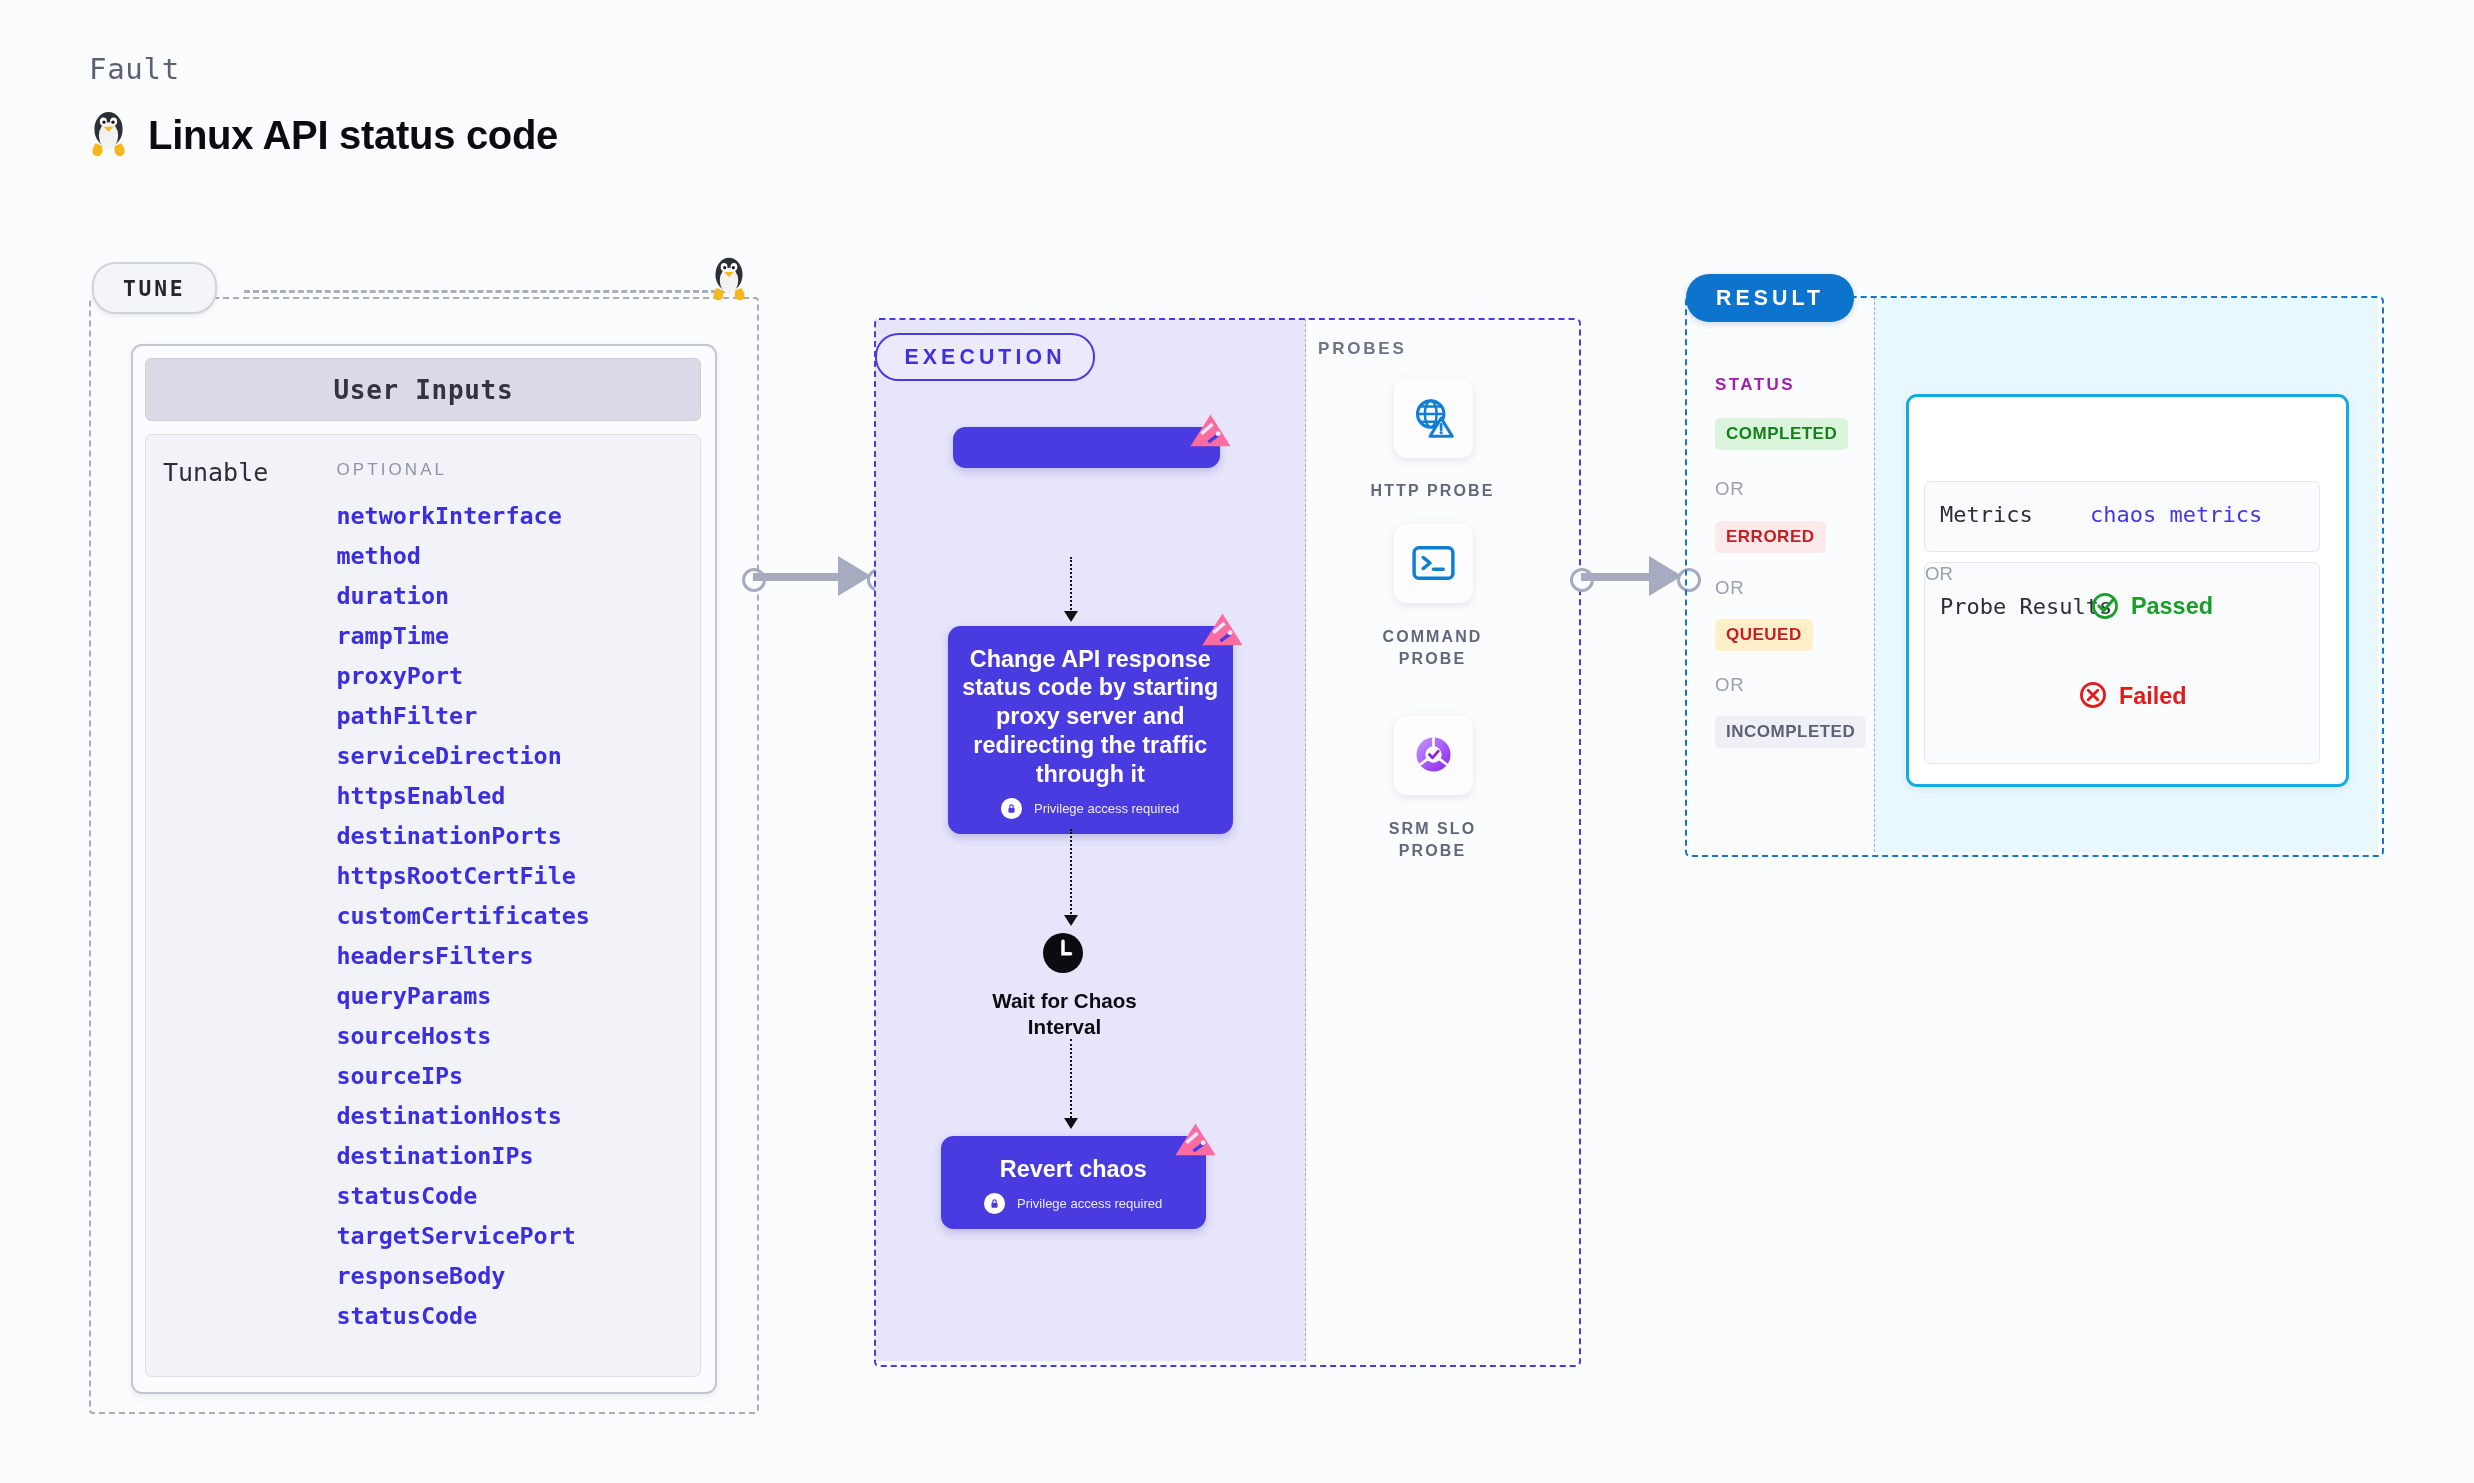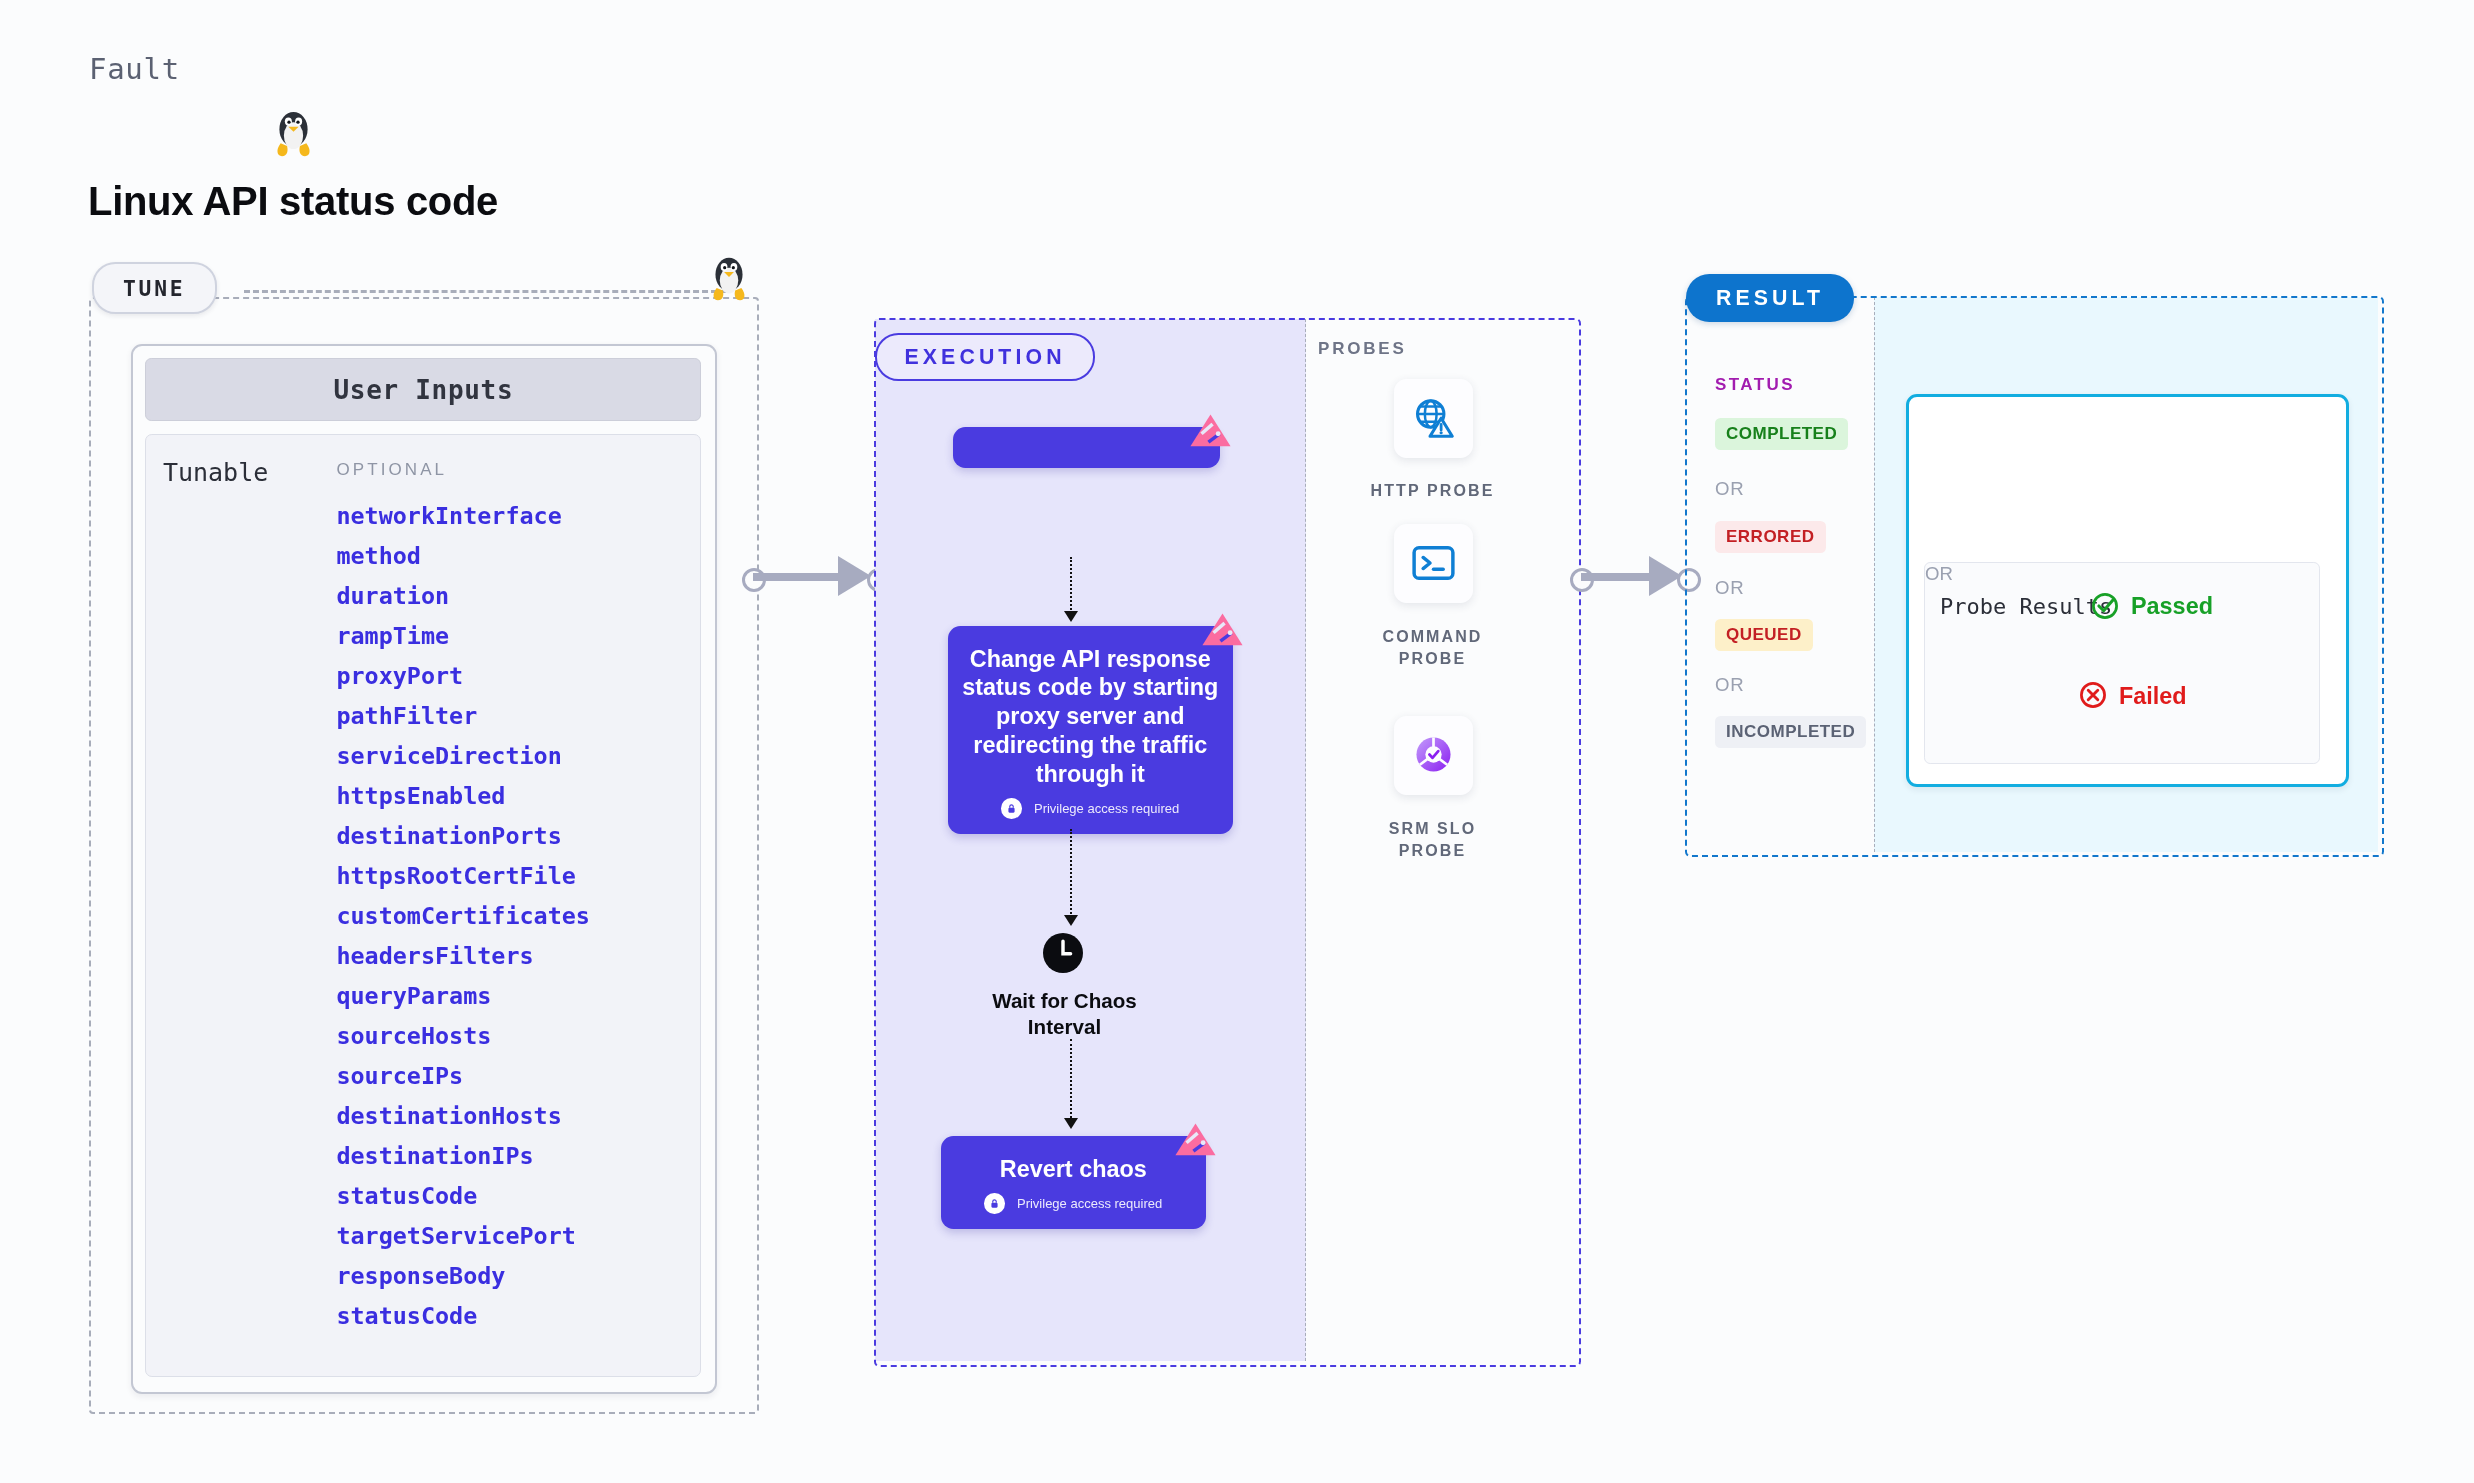--- a/index.html
+++ b/index.html
@@ -9,21 +9,21 @@
     -webkit-font-smoothing:antialiased;
   }
   .mono{font-family:"DejaVu Sans Mono","Liberation Mono",monospace;}
 
   
   #fault-label{
     position:absolute;left:89px;top:52px;
     font-family:"DejaVu Sans Mono","Liberation Mono",monospace;
     font-size:29px;color:#5b6172;letter-spacing:0.7px;
   }
-  #title-row{position:absolute;left:88px;top:110px;display:flex;align-items:center;gap:19px;flex-direction:column;}
+  #title-row{position:absolute;left:88px;top:110px;display:flex;align-items:center;gap:19px;}
   #title-text{font-size:40px;font-weight:bold;color:#0b0c10;letter-spacing:-0.3px;}
 
   
   .tux{display:block;}
 
   
   #tune-dashed{
     position:absolute;left:89px;top:297px;width:666px;height:1113px;
     border:2.1px dashed #a8adba;border-radius:4.1px;background:#fbfcfd;
   }
@@ -444,20 +444,24 @@
 <div id="status-label">STATUS</div>
 <div id="chip-completed" class="status-chip" style="background: rgb(219, 245, 220); color: rgb(23, 128, 27);">COMPLETED</div>
 <div id="or-1" class="or-txt">OR</div>
 <div id="chip-errored" class="status-chip" style="background: rgb(252, 233, 234); color: rgb(195, 32, 36);">ERRORED</div>
 <div id="or-2" class="or-txt">OR</div>
 <div id="chip-queued" class="status-chip" style="background: rgb(253, 240, 201); color: rgb(195, 32, 36);">QUEUED</div>
 <div id="or-3" class="or-txt">OR</div>
 <div id="chip-incompleted" class="status-chip" style="background: rgb(238, 240, 245); color: rgb(91, 98, 116);">INCOMPLETED</div>
 
 <div id="output-card">
+  <div id="metrics-row">
+    <span id="metrics-key">Metrics</span>
+    <span id="metrics-val">chaos metrics</span>
+  </div>
   <div id="probe-res-row">
     <span id="probe-res-key">Probe Results</span>
     <span id="res-passed" class="res-line">
       <span>
         <svg width="30" height="30" viewBox="0 0 44 44">
           <circle cx="22" cy="22" r="17" fill="none" stroke="#17a027" stroke-width="4"></circle>
           <path d="M13 22 L20 29 L34 13" stroke="#17a027" stroke-width="4.5" fill="none" stroke-linecap="round" stroke-linejoin="round"></path>
         </svg>
       </span>
       <span class="res-txt passed-txt">Passed</span>

